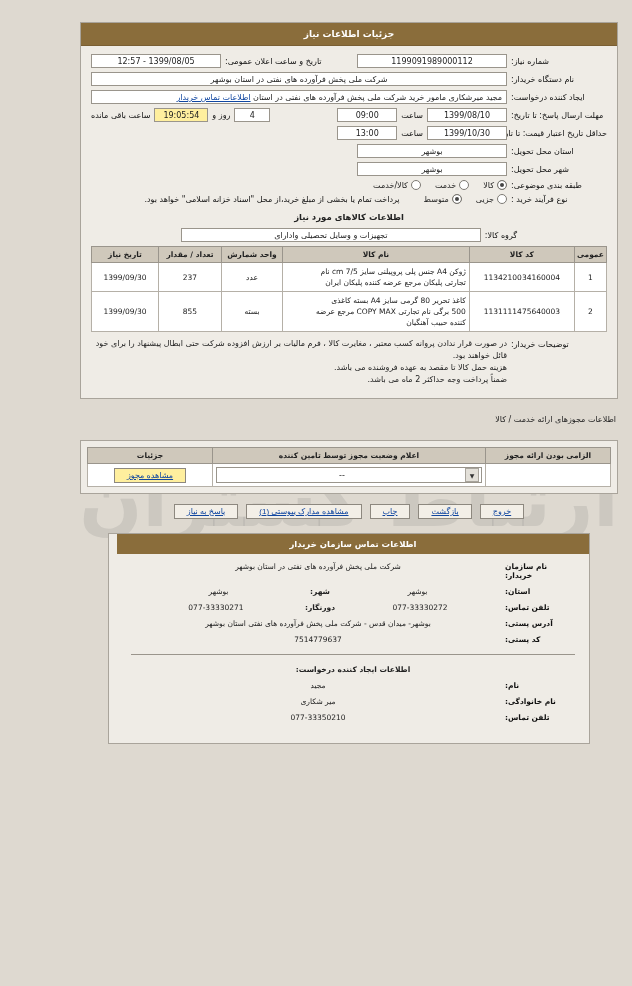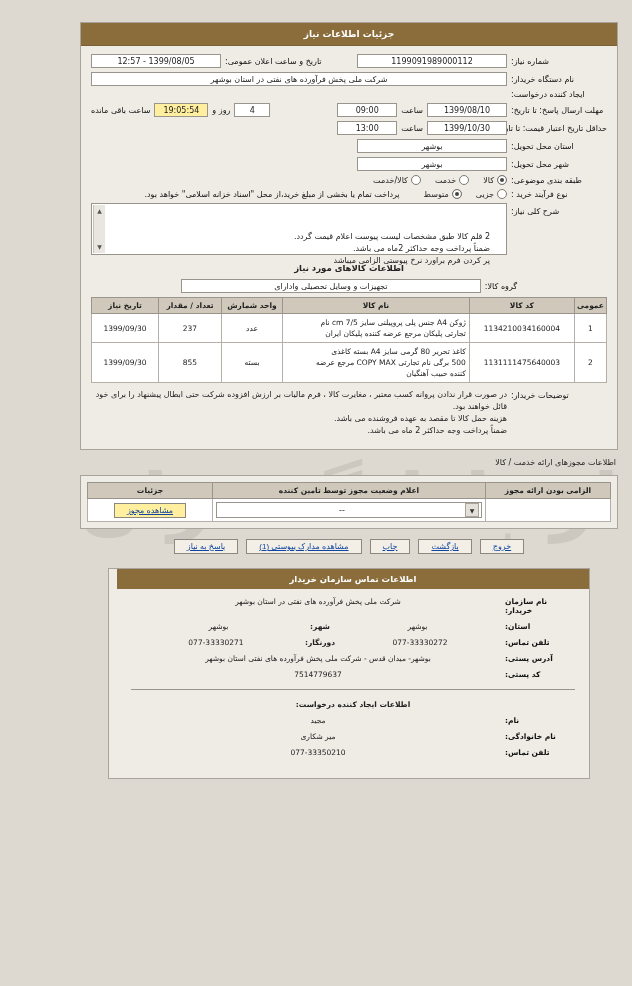--- a/index.html
+++ b/index.html
@@ -46,21 +46,21 @@
     border:1px solid #9a958c;background:#fff;height:44px;font-size:8px;
     padding:3px 16px 3px 5px;text-align:right;position:relative;line-height:12px;
   }
   .scroll{
     position:absolute;right:auto;left:1px;top:1px;bottom:1px;width:11px;background:#e9e6e0;
     border-left:1px solid #c7c3bb;display:flex;flex-direction:column;justify-content:space-between;align-items:center;
   }
   .scroll span{font-size:6px;color:#555;}
 
   .section-title{font-size:8.5px;font-weight:bold;text-align:center;margin:8px 0 6px;}
-  .subtle-title{font-size:8px;text-align:right;margin:8px 2px;}
+  .subtle-title{font-size:8px;text-align:right;margin:16px 2px;}
 
   table{border-collapse:collapse;width:100%;font-size:7.5px;}
   th{background:#cfc8bb;border:1px solid #9a958c;padding:3px 2px;font-weight:bold;text-align:center;}
   td{border:1px solid #b5b0a7;padding:3px 3px;background:#fff;vertical-align:middle;text-align:center;line-height:11px;}
   td.name{text-align:right;padding-left:32px;}
 
   .btn{
     border:1px solid #8d887f;background:#f3efe7;color:#1046a0;font-size:8px;
     padding:2px 12px;cursor:pointer;text-decoration:underline;
   }
@@ -103,20 +103,24 @@
           <div class="fld" style="width:130px">1399/08/05 - 12:57</div>
         </div>
 
         <div class="row">
           <div class="lbl w140">نام دستگاه خریدار:</div>
           <div class="fld" style="flex:1">شرکت ملی پخش فرآورده های نفتی در استان بوشهر</div>
         </div>
 
         <div class="row">
           <div class="lbl w140">ایجاد کننده درخواست:</div>
+          <div class="fld" style="flex:1;text-align:right">
+            <span>مجید میرشکاری مامور خرید شرکت ملی پخش فرآورده های نفتی در استان</span>
+            <span class="link">اطلاعات تماس خریدار</span>
+          </div>
         </div>
 
         <div class="row">
           <div class="lbl w140">مهلت ارسال پاسخ: تا تاریخ:</div>
           <div class="fld" style="width:80px">1399/08/10</div>
           <div class="lbl">ساعت</div>
           <div class="fld" style="width:60px">09:00</div>
           <div class="spacer"></div>
           <div class="fld" style="width:36px">4</div>
           <div class="lbl">روز و</div>
@@ -164,32 +168,20 @@
             <span class="dot"></span>
             <span>جزیی</span>
           </label>
           <label class="radio">
             <span class="dot on"></span>
             <span>متوسط</span>
           </label>
           <div class="lbl" style="margin-right:10px">پرداخت تمام یا بخشی از مبلغ خرید،از محل "اسناد خزانه اسلامی" خواهد بود.</div>
         </div>
 
-        <div class="row" style="align-items:flex-start">
-          <div class="lbl w140" style="padding-top:4px">شرح کلی نیاز:</div>
-          <div class="textarea" style="flex:1;white-space:pre-line">
-            <span class="scroll">
-              <span>▲</span>
-              <span>▼</span>
-            </span>
-            <span>2 قلم کالا طبق مشخصات لیست پیوست اعلام قیمت گردد.
-ضمناً پرداخت وجه حداکثر 2ماه می باشد.
-پر کردن فرم براورد نرخ پیوستی الزامی میباشد</span>
-          </div>
-        </div>
 
         <div class="section-title">اطلاعات کالاهای مورد نیاز</div>
 
         <div class="row center">
           <div class="lbl">گروه کالا:</div>
           <div class="fld" style="width:300px">تجهیزات و وسایل تحصیلی وادارای</div>
         </div>
 
         <table>
           <thead>

